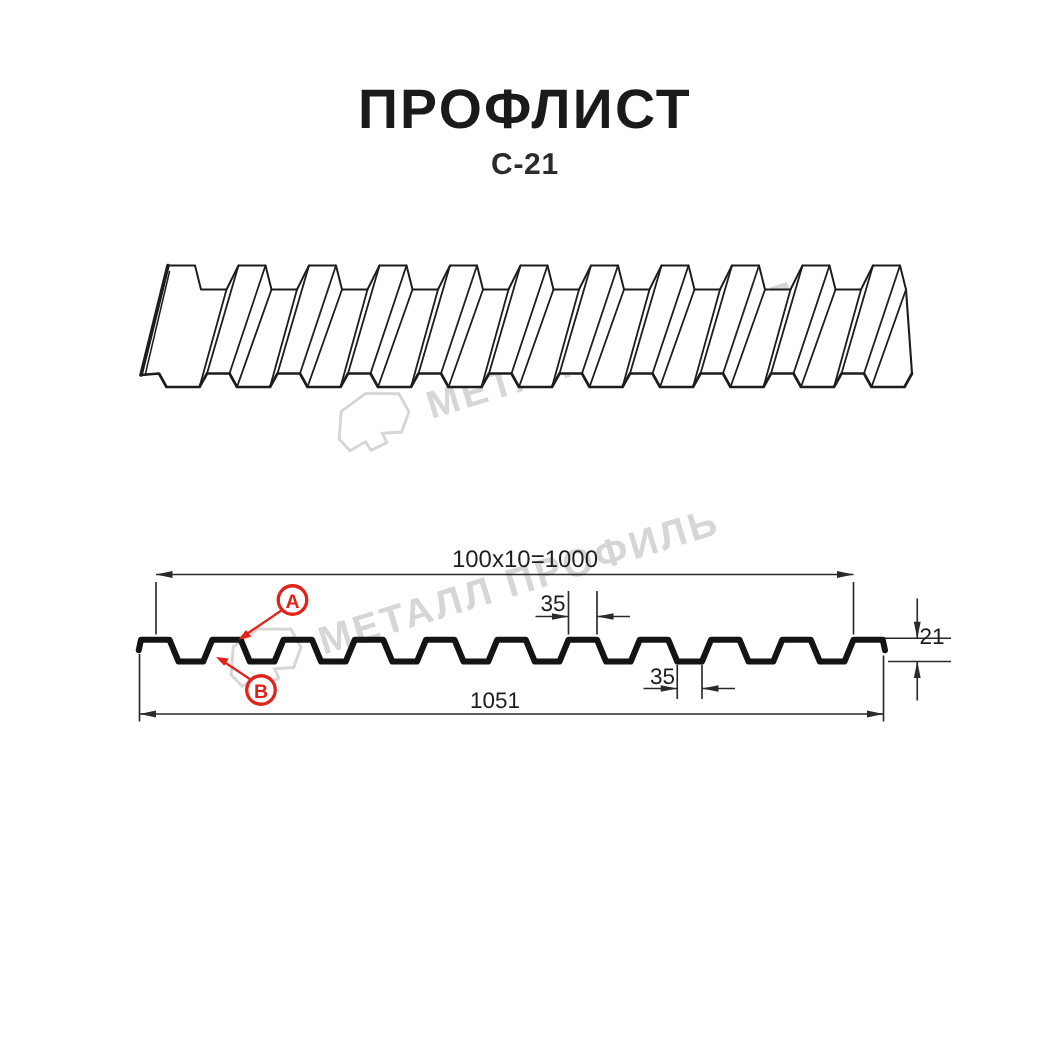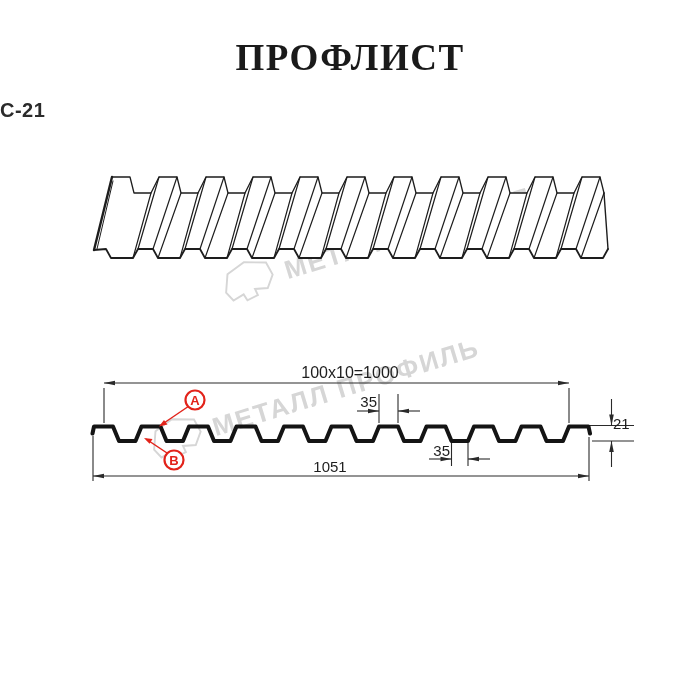--- a/index.html
+++ b/index.html
@@ -2,25 +2,25 @@
 <html><head>
 <meta charset="utf-8">
 <style>
   html,body{margin:0;padding:0;background:#fff;}
   #stage{
     position:relative;width:700px;height:700px;background:#ffffff;overflow:hidden;
     font-family:"Liberation Sans","DejaVu Sans",sans-serif;
   }
   .abs{position:absolute;}
   #title{
-    top:36px;left:0;width:700px;text-align:center;
-    font-size:37px;font-weight:800;letter-spacing:1.5px;color:#1a1a1a;font-family:Liberation Serif, serif;
+    top:52px;left:0;width:700px;text-align:center;
+    font-size:37px;font-weight:800;letter-spacing:1.5px;color:#1a1a1a;
   }
   #subtitle{
-    top:99px;left:0;width:700px;text-align:left;
+    top:99px;left:0;width:700px;text-align:center;
     font-size:20px;font-weight:700;letter-spacing:.5px;color:#2b2b2b;
   }
   .watermark{
     display:flex;align-items:center;gap:8px;height:48px;
     transform:rotate(-17deg);transform-origin:left center;
     pointer-events:none;white-space:nowrap;
   }
   .watermark .wm-text{
     font-size:26px;font-weight:700;letter-spacing:2px;color:#d6d6d6;
   }

